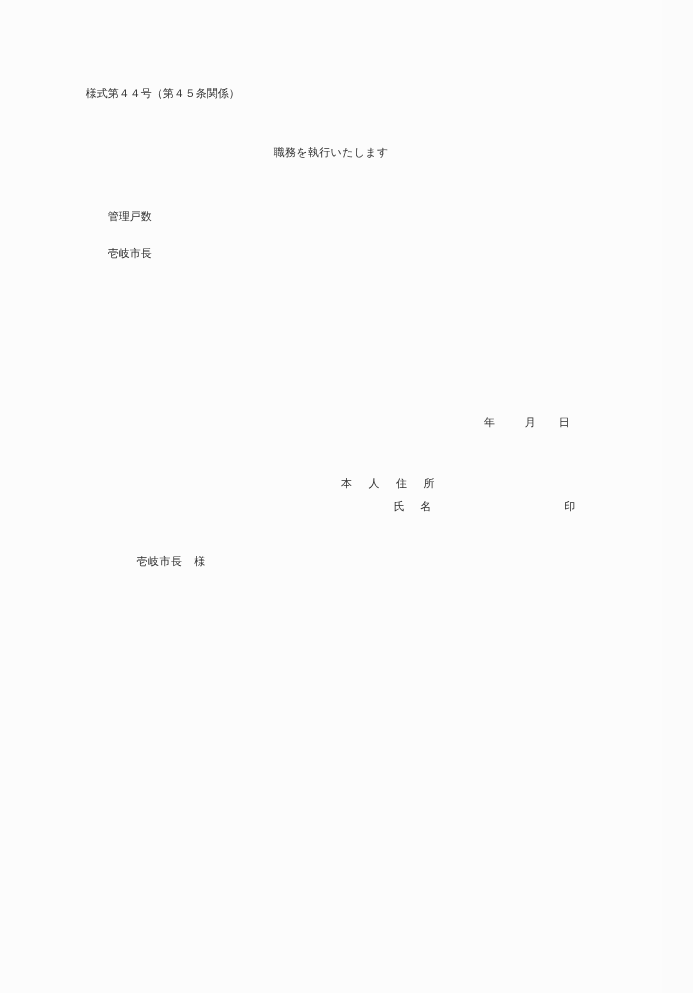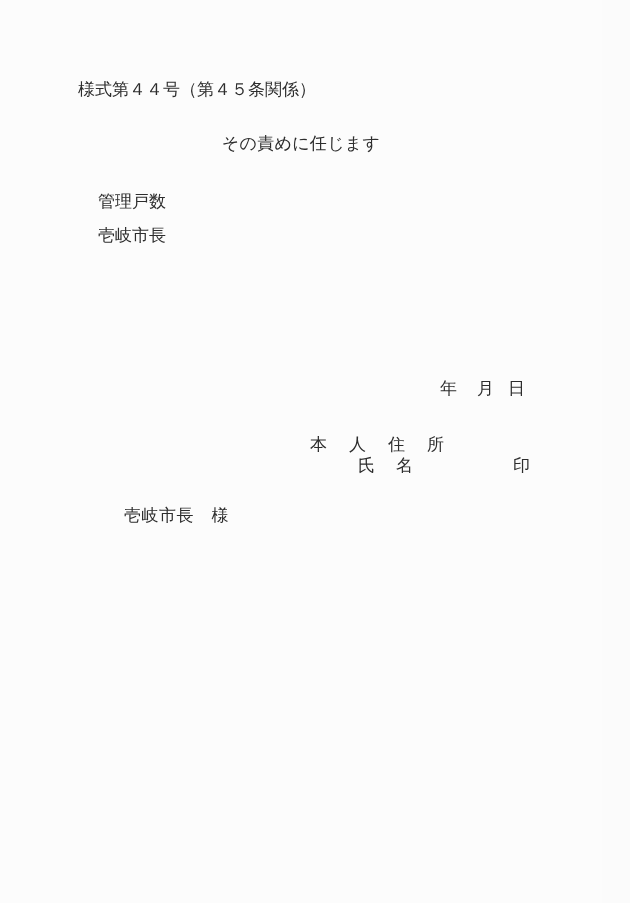--- a/index.html
+++ b/index.html
@@ -7,21 +7,21 @@
     padding: 0;
     background: #fbfbfb;
   }
   .page {
     position: relative;
     width: 602px;
     height: 903px;
     background: #fcfcfc;
     color: #2d2d2d;
     font-family: "Liberation Serif", "DejaVu Serif", serif;
-    font-size: 17px;
+    font-size: 10px;
     overflow: hidden;
   }
   .abs { position: absolute; line-height: 1.15; white-space: nowrap; }
 
   .form-number   { left: 78px;  top: 80px; }
   .doc-title     { left: 0; top: 134px; width: 100%; text-align: center; letter-spacing: 0.3px; }
   .field-complex { left: 98px;  top: 192px; }
   .field-units   { left: 98px;  top: 226px; }
 
   .body-text {
@@ -46,21 +46,21 @@
 
   .addressee { left: 100px; top: 506px; letter-spacing: 0.5px; margin-left: 24px; }
 </style>
 </head>
 <body>
 
 <div class="page">
 
   <div class="abs form-number">様式第４４号（第４５条関係）</div>
 
-  <div class="abs doc-title">その責めに任じます</div>
+  <div class="abs doc-title">職務を執行いたします</div>
 
   <div class="abs field-complex">管理戸数</div>
 
   <div class="abs field-units">壱岐市長</div>
 
 
   <div class="abs date-line">
     <span class="date-year">年</span>
     <span class="date-month">月</span>
     <span class="date-day">日</span>

